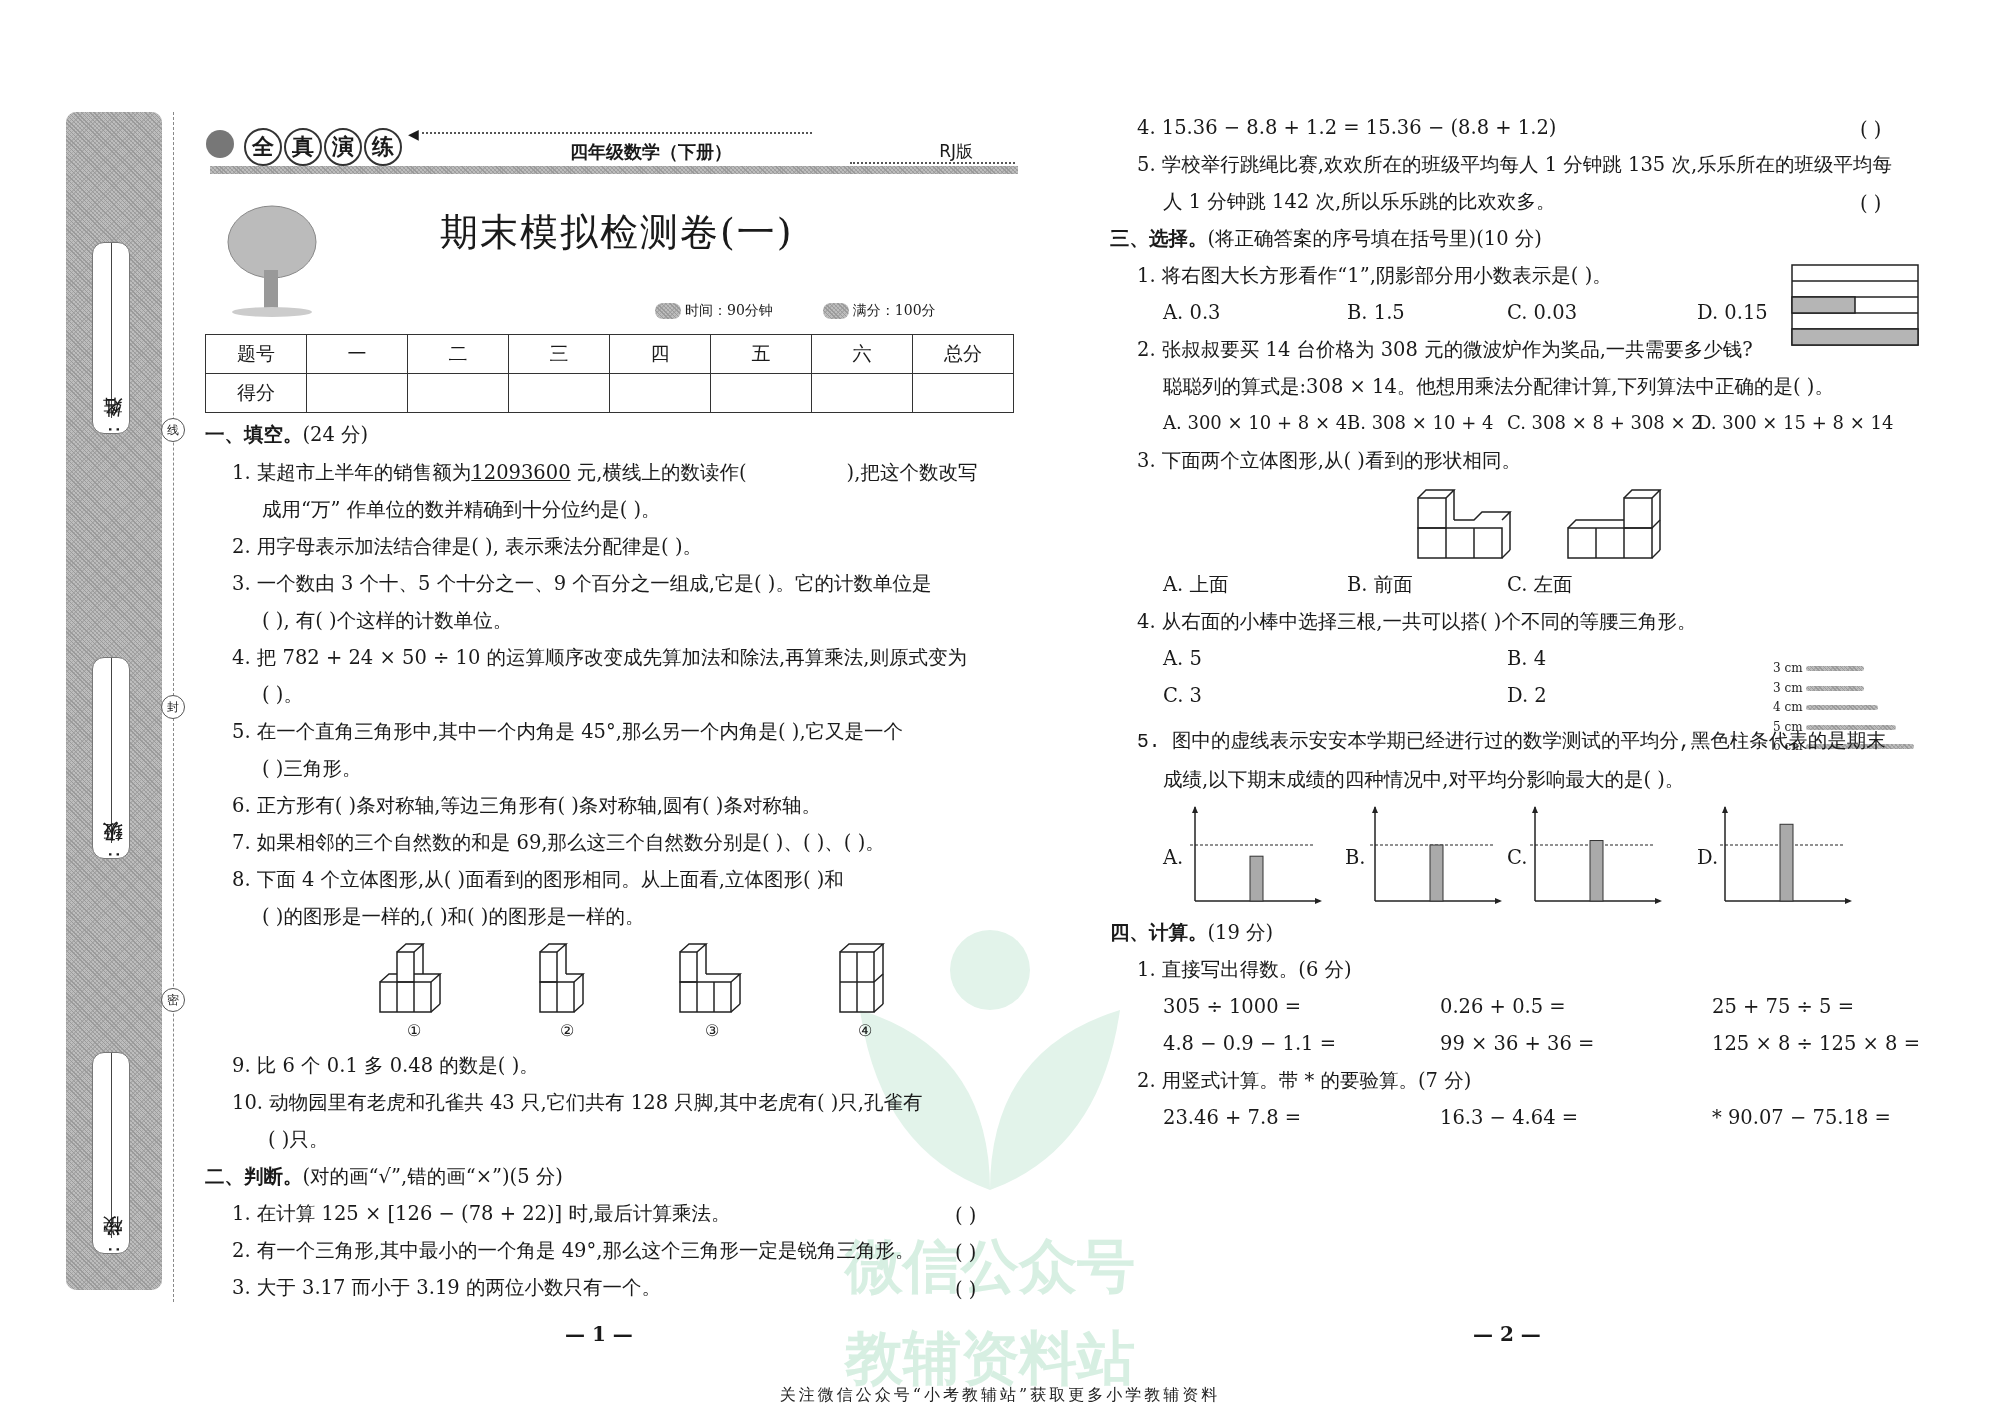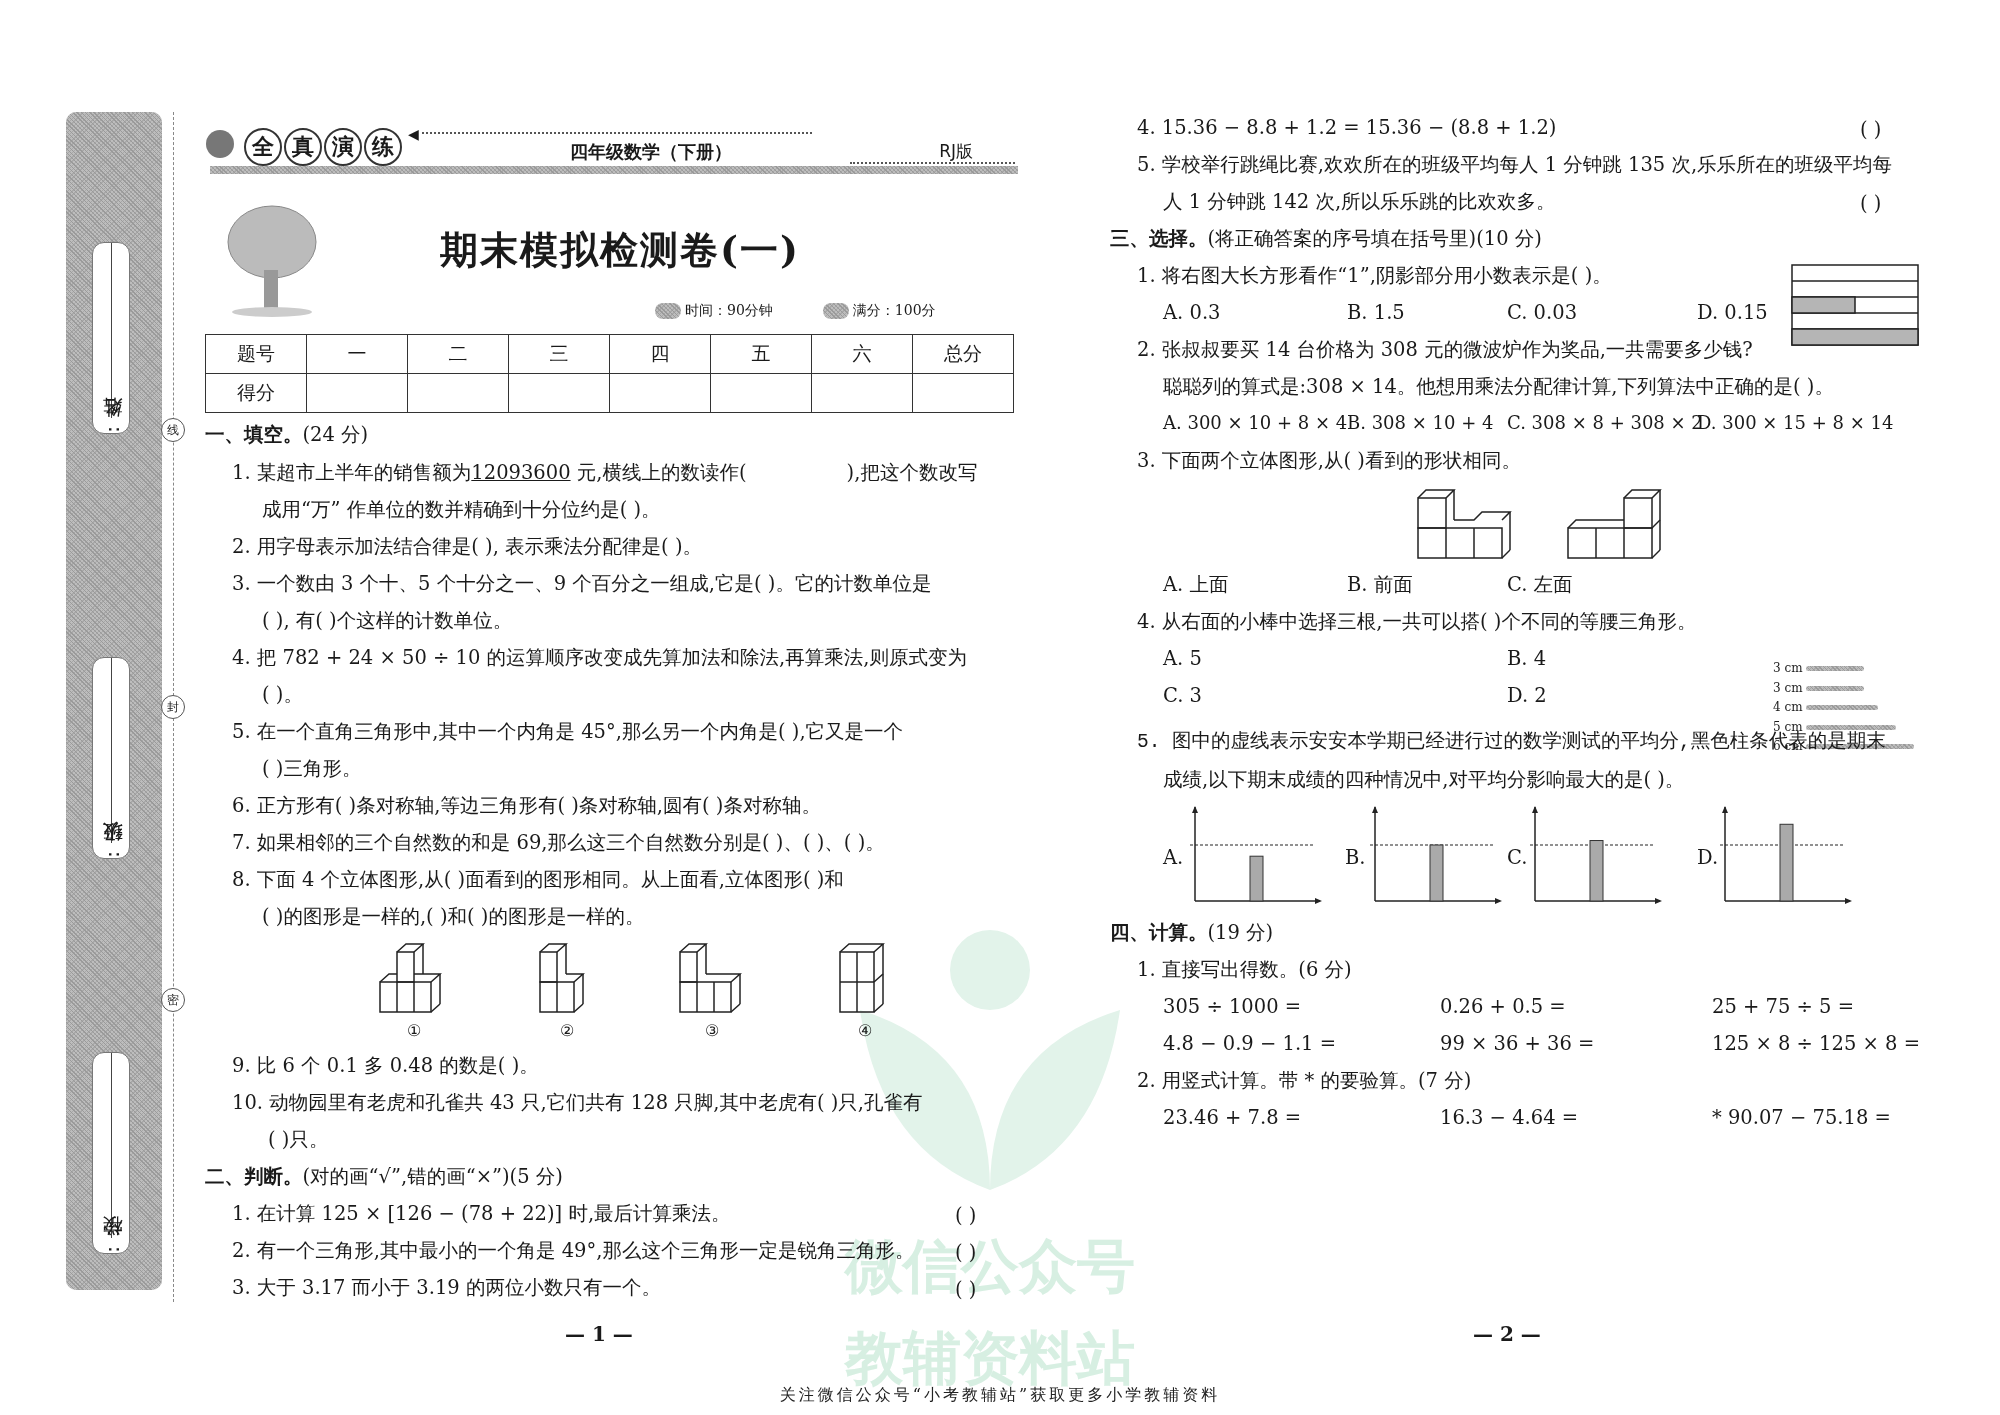--- a/index.html
+++ b/index.html
@@ -20,21 +20,21 @@
     background:#fff;font-size:12px;display:flex;align-items:center;justify-content:center;}
   
   #banner{left:210px;top:118px;width:808px;height:56px;}
   .banner-bar{position:absolute;left:0;right:0;bottom:0;height:8px;}
   .badge-char{position:absolute;top:10px;width:34px;height:34px;border-radius:50%;border:2px solid #333;background:#fff;
     font-size:22px;font-weight:bold;display:flex;align-items:center;justify-content:center;font-family:"DejaVu Sans",sans-serif;}
   .banner-dots{position:absolute;top:14px;height:0;border-top:2px dotted #555;}
   #subject{position:absolute;left:360px;top:22px;font-size:18px;font-weight:bold;font-family:"DejaVu Sans",sans-serif;}
   #edition{position:absolute;right:45px;top:22px;font-size:17px;font-family:"DejaVu Sans",sans-serif;}
   #tree{left:222px;top:200px;width:100px;height:118px;}
-  #title{left:440px;top:225px;font-size:38px;font-weight:bold;letter-spacing:2px;}
+  #title{left:440px;top:207px;font-size:38px;font-weight:normal;letter-spacing:2px;}
   #meta{left:655px;top:302px;font-size:14px;display:flex;gap:50px;}
   #meta span.ic{display:inline-block;width:26px;height:16px;margin-right:4px;vertical-align:middle;border-radius:8px;}
   
   #score{left:205px;top:334px;border-collapse:collapse;font-size:19px;}
   #score td{border:1.5px solid #333;width:100px;height:38px;text-align:center;padding:0;}
   
   .line{position:absolute;font-size:19.5px;white-space:nowrap;line-height:1;}
   .sec{font-weight:bold;font-family:"DejaVu Sans",sans-serif;}
   .sec .pts{font-weight:normal;font-family:"DejaVu Serif",serif;}
   .paren{position:absolute;font-size:19.5px;}

